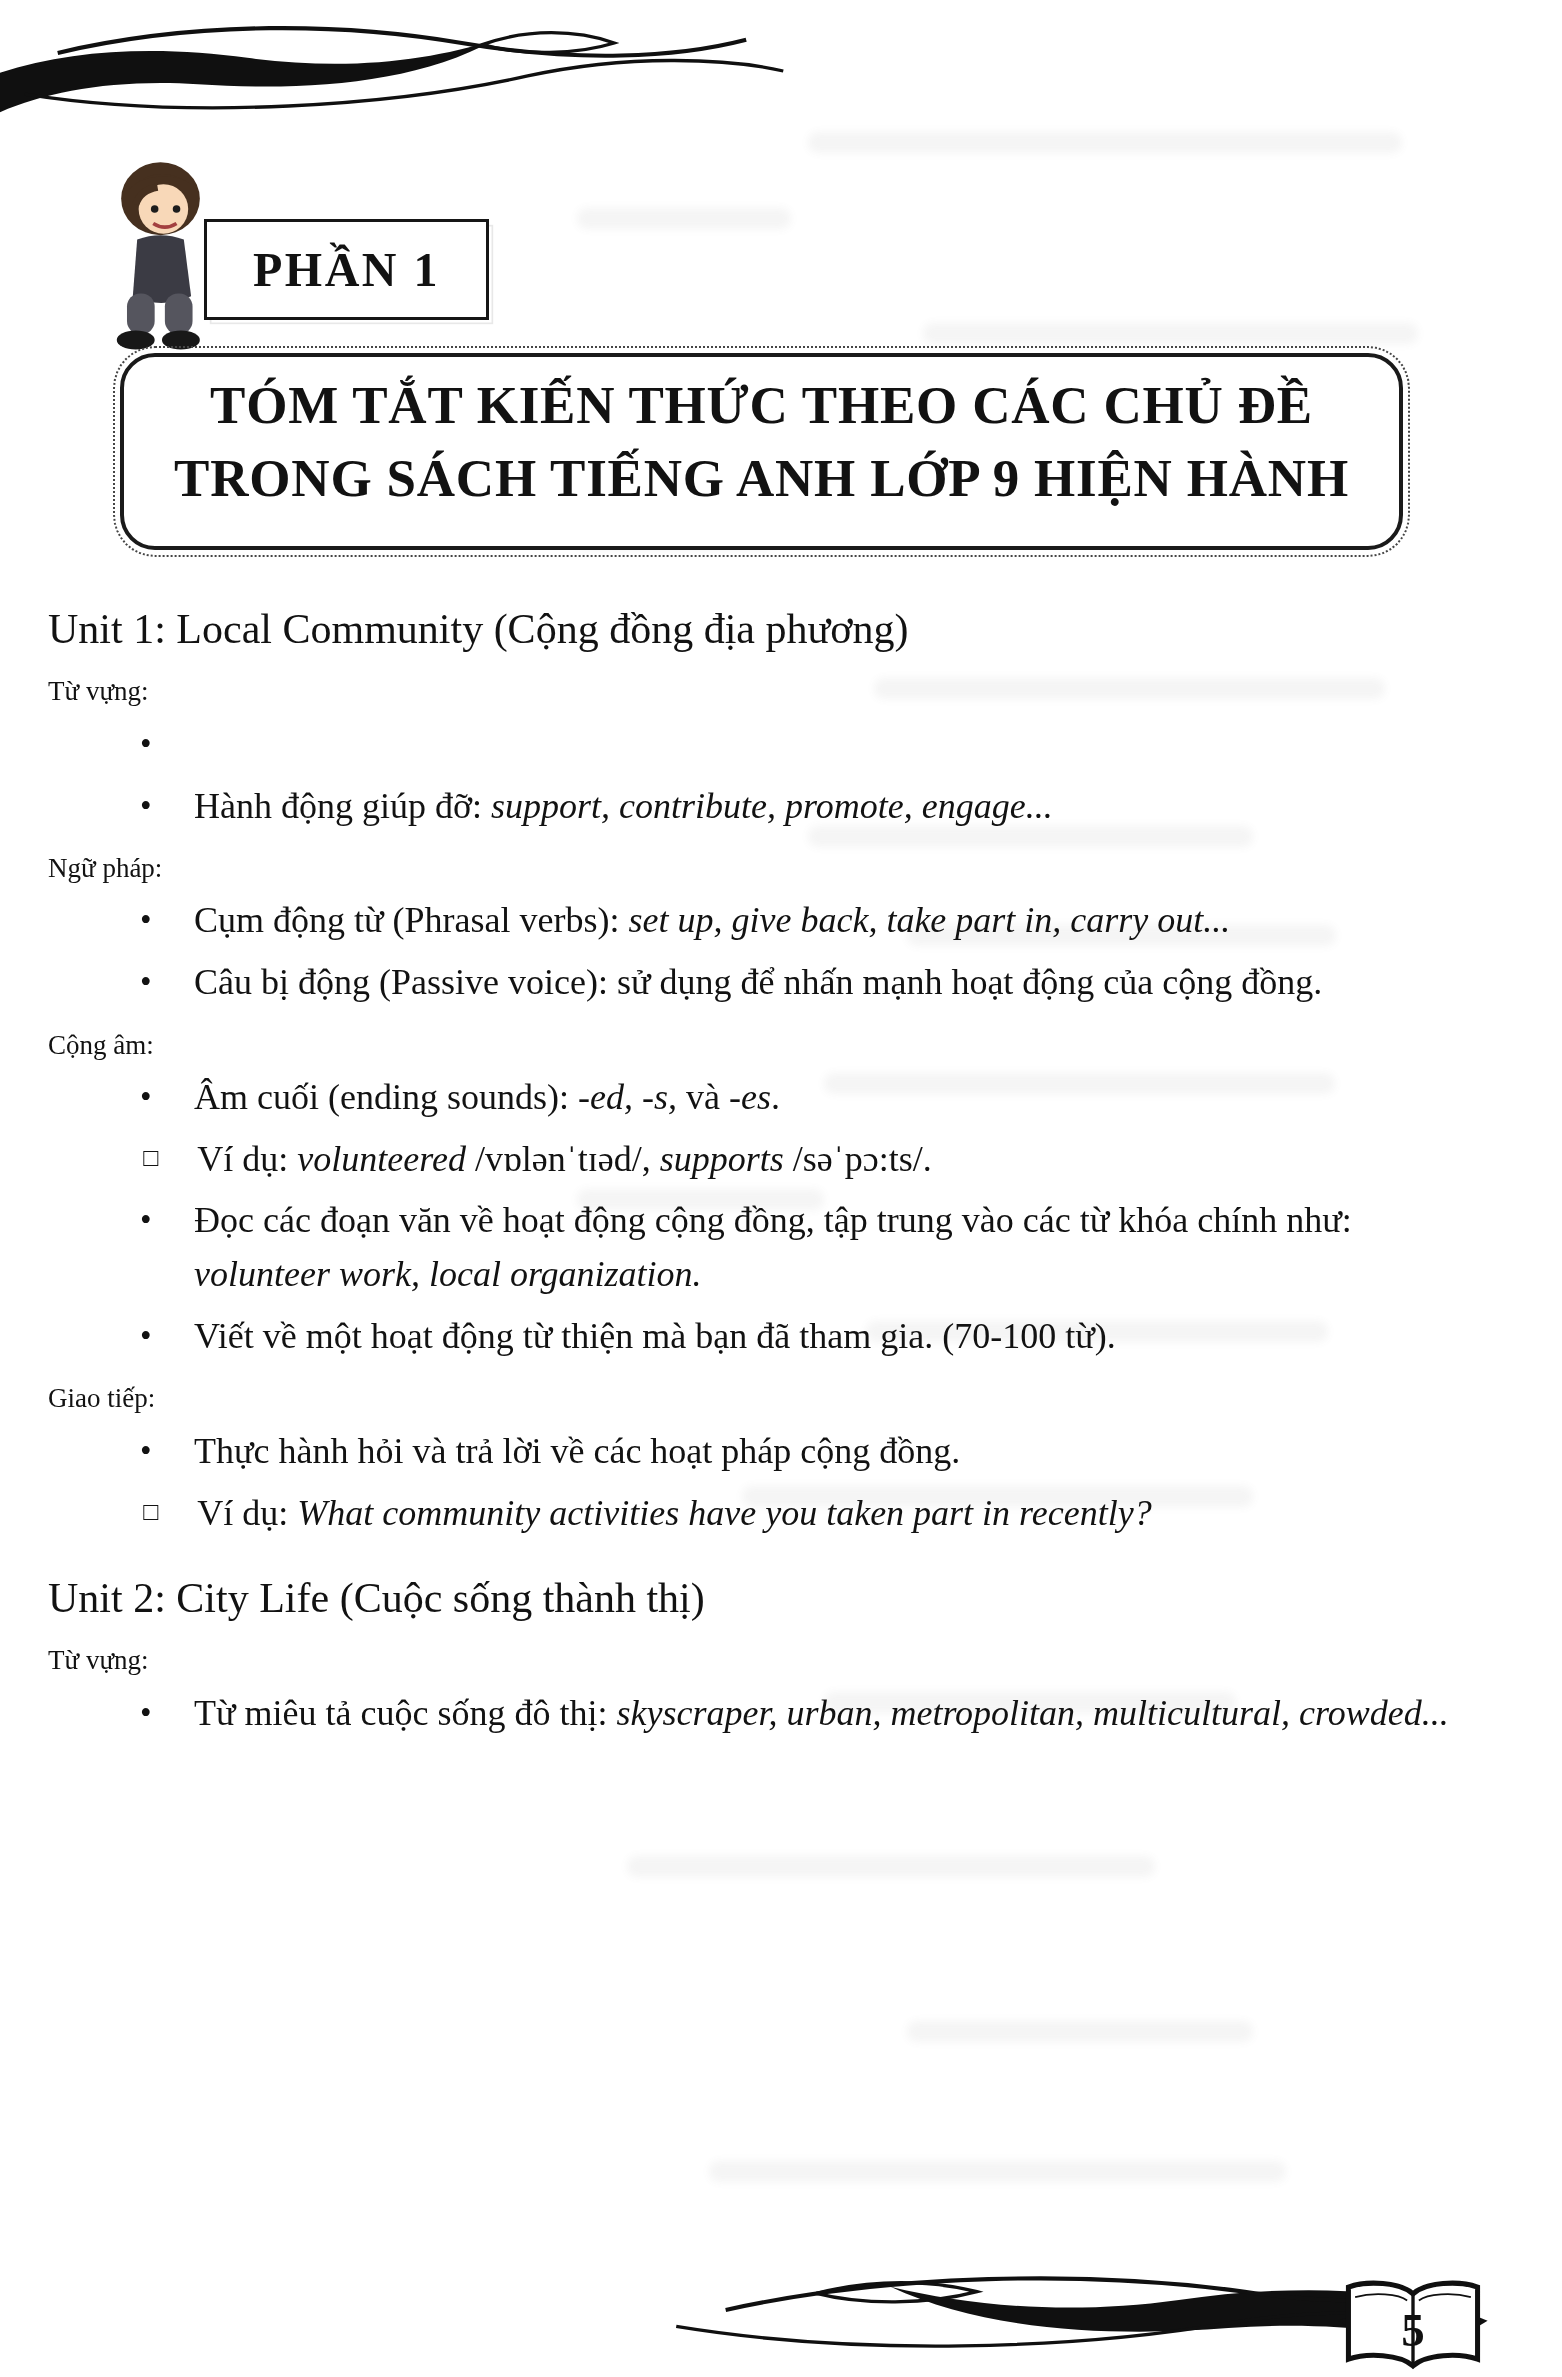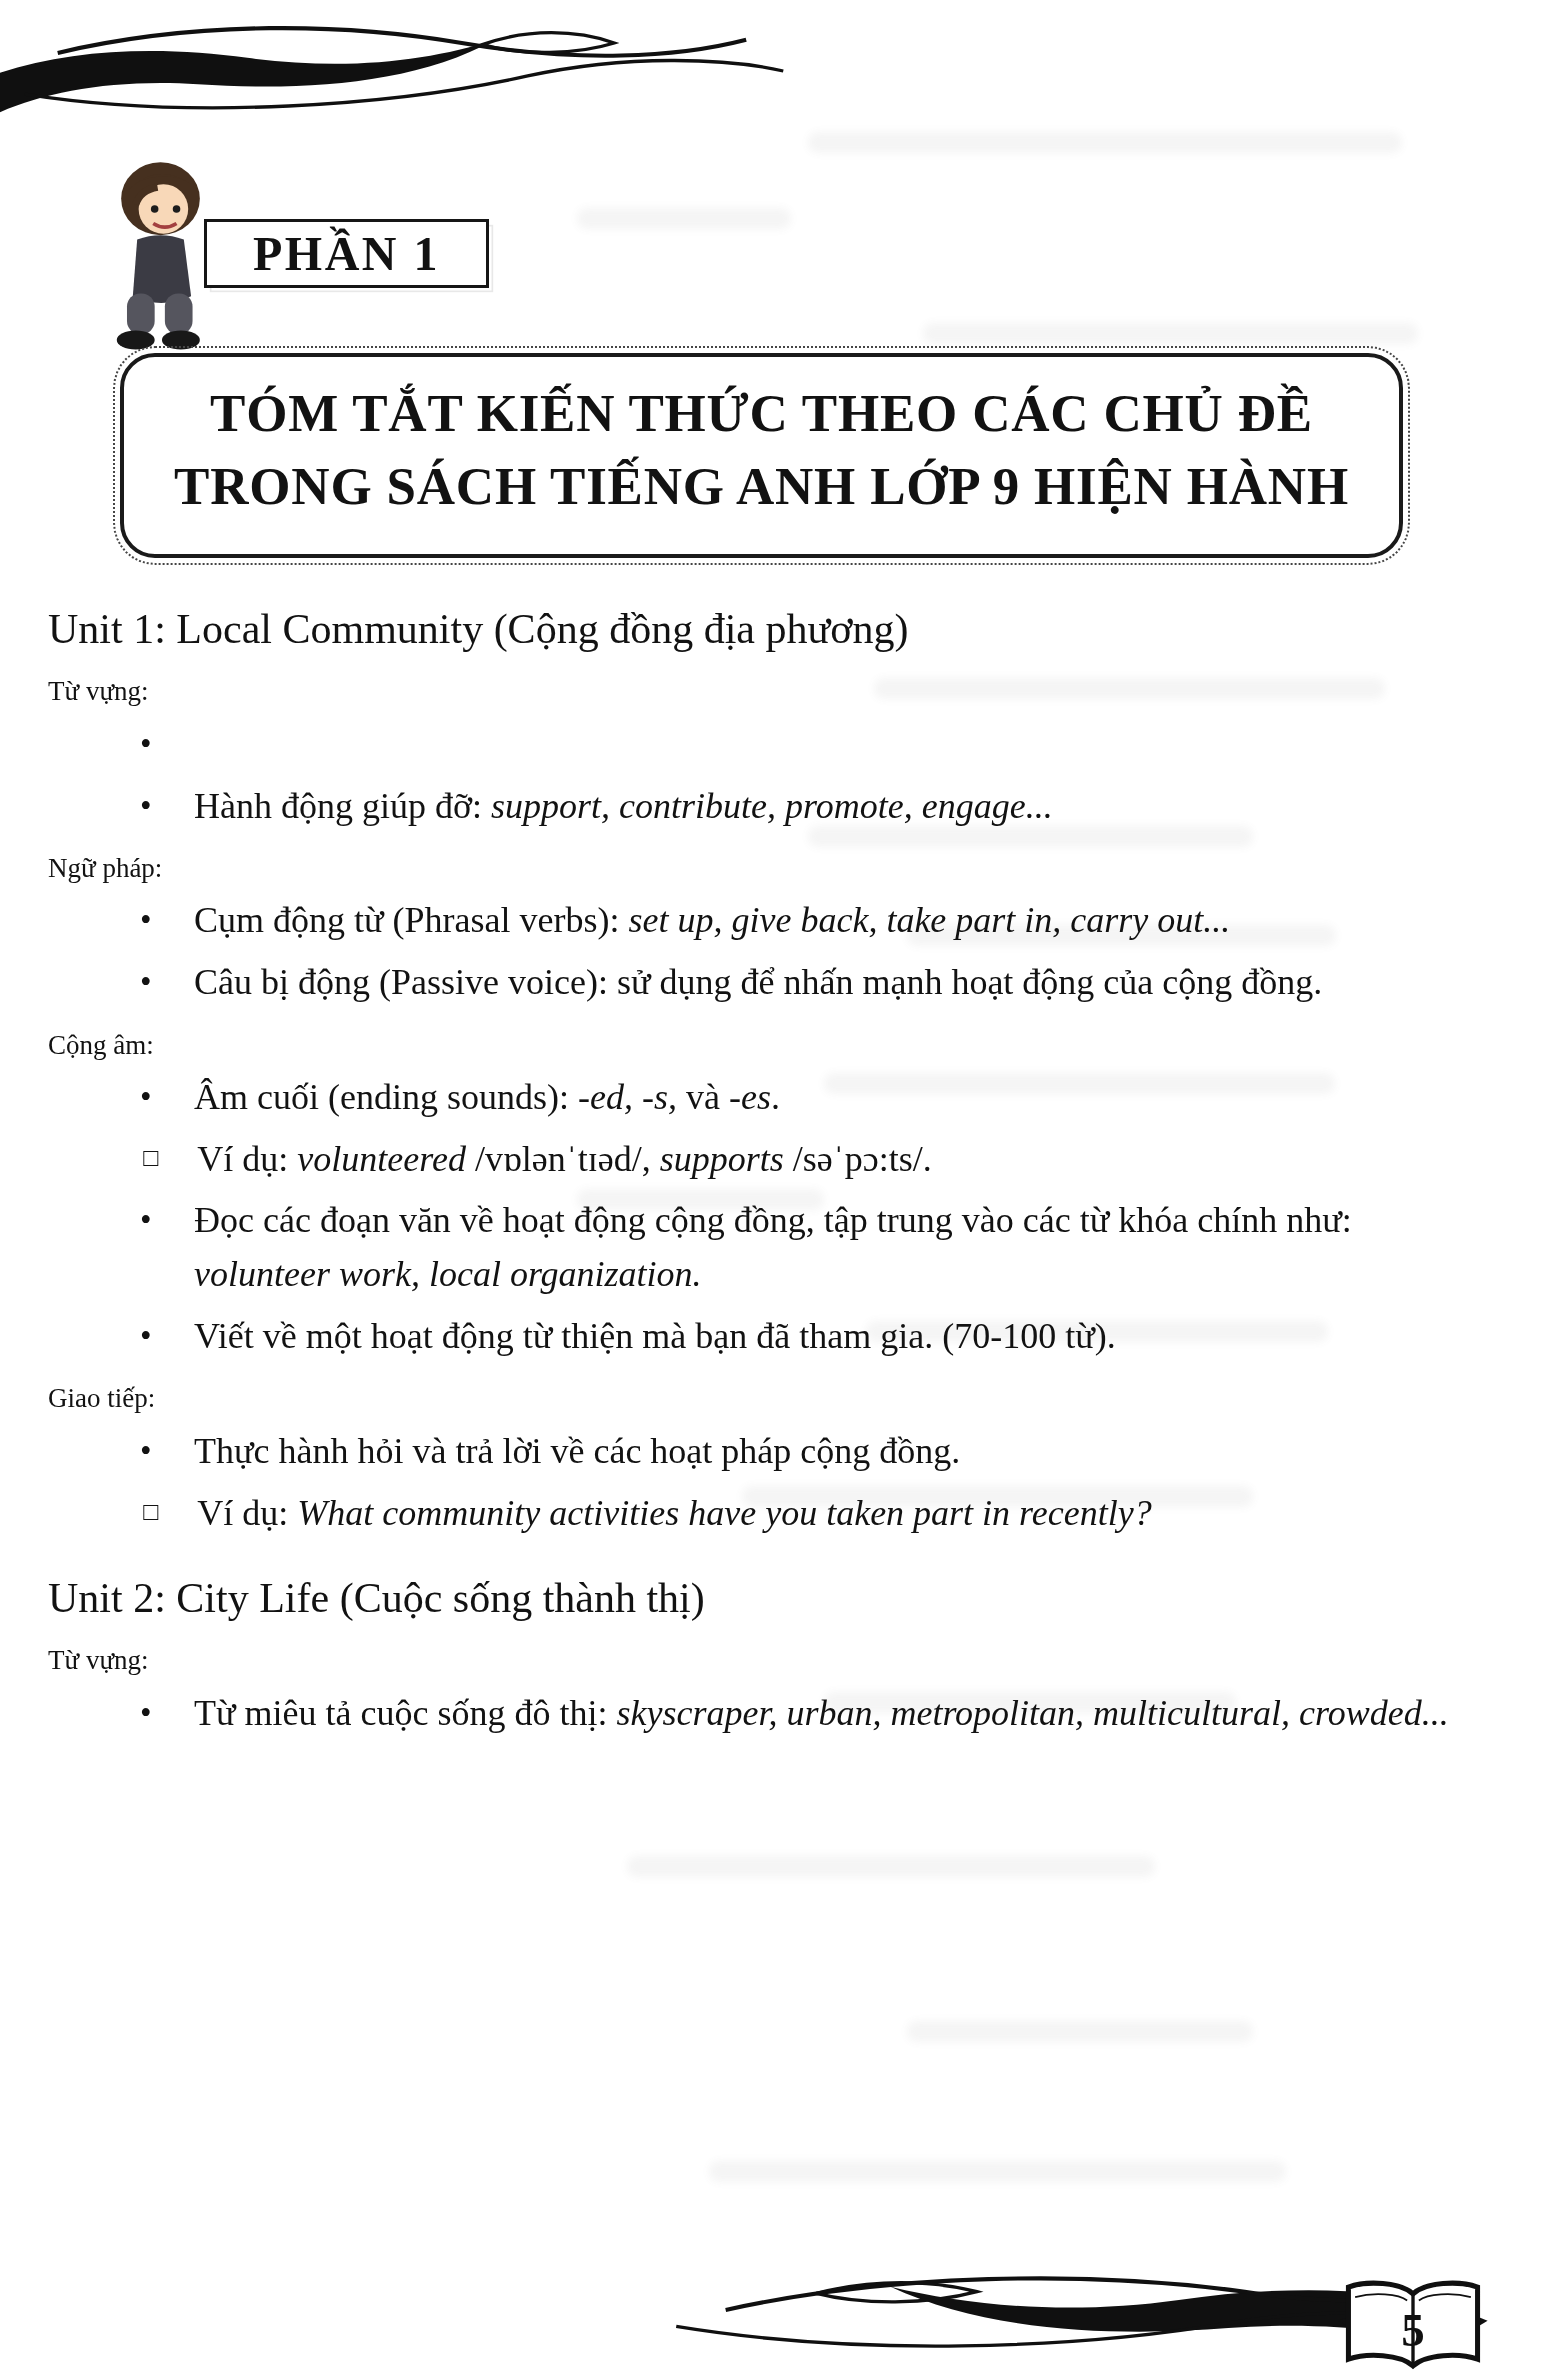--- a/index.html
+++ b/index.html
@@ -13,30 +13,30 @@
   }
   
   .ribbon-top{position:absolute;top:15px;left:0;width:808px;height:140px;}
   .ribbon-bottom{position:absolute;left:462px;top:2257px;width:997px;height:124px;}
   .mascot{position:absolute;left:87px;top:155px;width:147px;height:204px;}
   .book-badge{position:absolute;left:1332px;top:2272px;width:162px;height:109px;}
   .ghost{position:absolute;height:21.4px;background:#6b6b6b;opacity:.065;filter:blur(4.1px);border-radius:10px;}
   
   .part-box{
     position:absolute;left:204px;top:219px;
-    padding:4px 46px;
+    padding:20px 46px;
     border:3.3px solid #161616;
     background:#ffffff;
     font-size:48px;font-weight:700;letter-spacing:2.5px;
     box-shadow:5px 5px 0 -2.5px #ffffff,5px 5px 0 -0.8px #55555522;
   }
   
   .banner{
     position:absolute;left:120px;top:353px;width:1235px;
-    padding:20px 20px 31px;
+    padding:12px 20px 31px;
     border:4.1px solid #1a1a1a;border-radius:35px;
     outline:2.5px dotted #454545;outline-offset:5px;
     background:#ffffff;
     text-align:center;font-weight:700;font-size:53px;line-height:1.38;
     letter-spacing:0.8px;
   }
   
   .content{position:absolute;left:48px;top:595px;width:1406px;font-size:36px;line-height:1.5;}
   .block{margin:0;}
   .block.unit{font-size:42px;font-weight:700;line-height:1.3;margin:31px 0 13px;}

